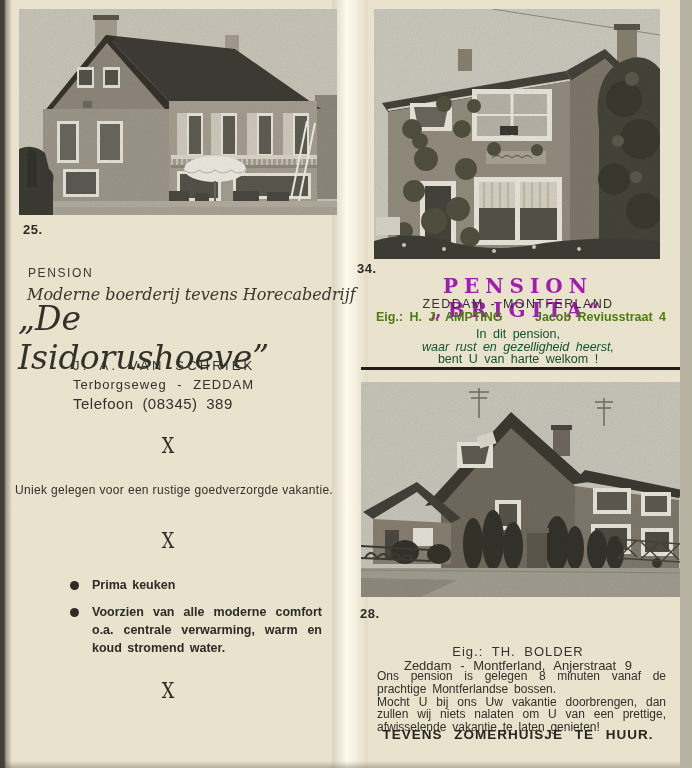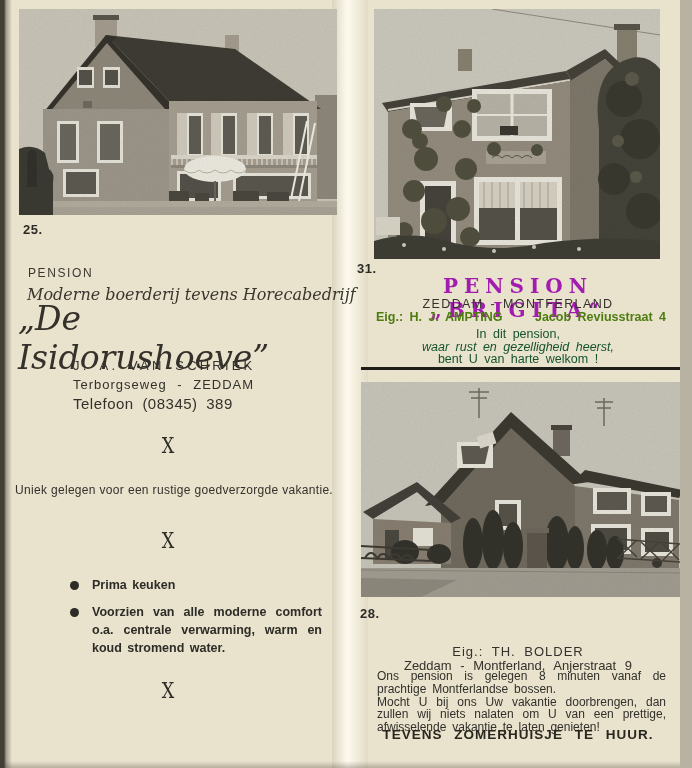--- a/index.html
+++ b/index.html
@@ -241,21 +241,21 @@
         <circle cx="30" cy="236" r="2"></circle>
           <circle cx="70" cy="240" r="2"></circle>
           <circle cx="120" cy="242" r="2"></circle>
         <circle cx="160" cy="238" r="2"></circle>
           <circle cx="205" cy="240" r="2"></circle>
       </g>
       <rect x="2" y="208" width="24" height="18" fill="#d9d5c7"></rect>
       <rect width="286" height="250" filter="url(#g2)"></rect>
     </svg>
   </figure>
-  <div class="abs num" style="left:357px;top:261px;">31.</div>
+  <div class="abs num" style="left:357px;top:261px;">34.</div>
 
   <div class="abs t-brigita">PENSION „BRIGITA“</div>
   <div class="abs t-brigita-loc">ZEDDAM - MONTFERLAND</div>
   <div class="abs eig-row">
     <span>Eig.: H. J. AMPTING</span>
     <span>Jacob Reviusstraat 4</span>
   </div>
   <div class="abs welcome w1">In dit pension,</div>
   <div class="abs welcome w2">waar rust en gezelligheid heerst,</div>
   <div class="abs welcome w3">bent U van harte welkom !</div>

